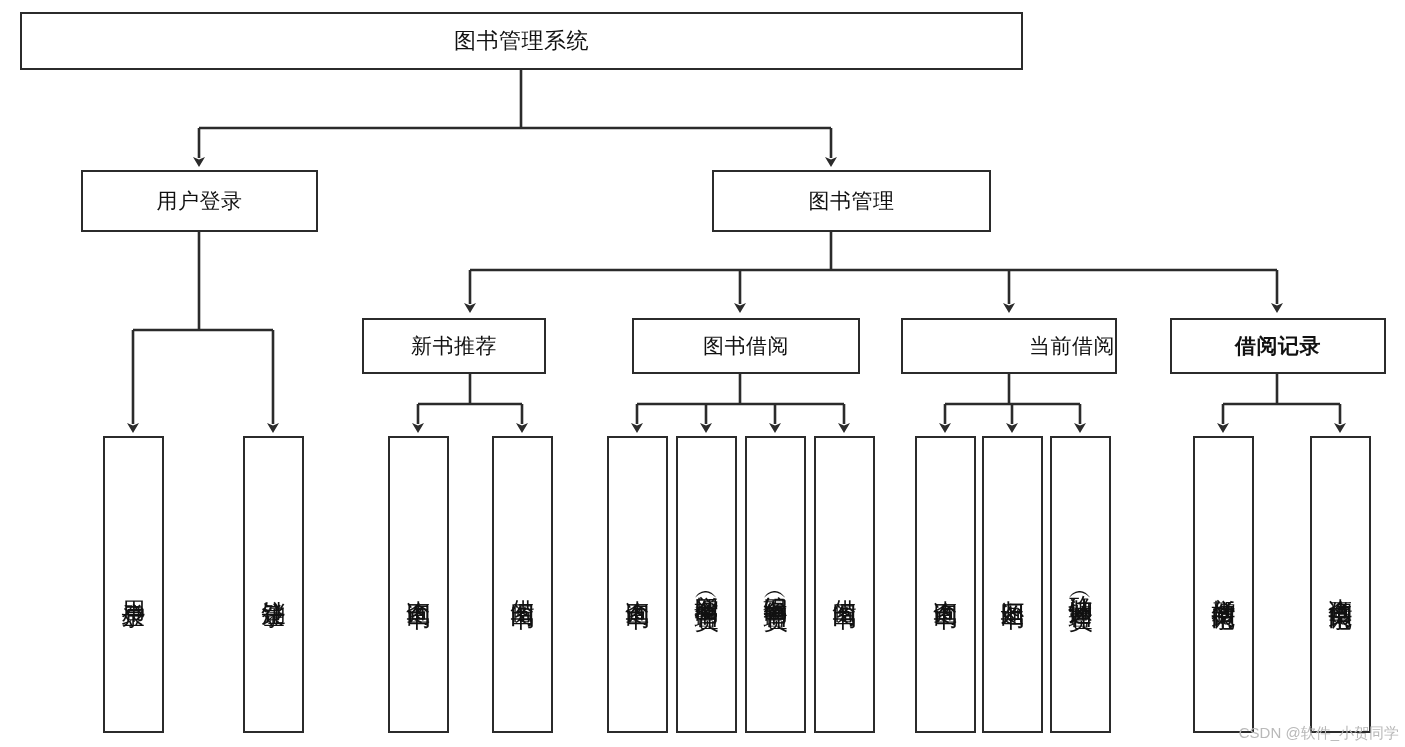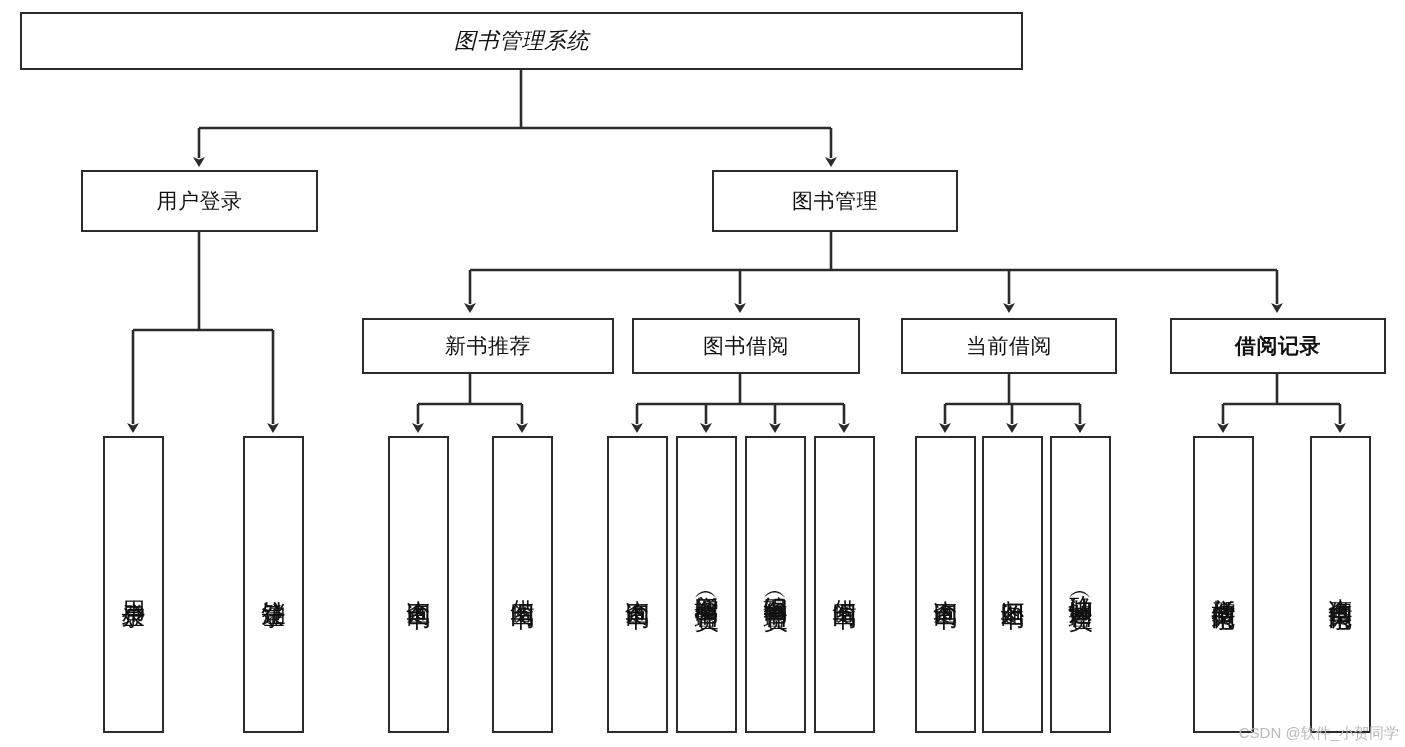--- a/index.html
+++ b/index.html
@@ -41,21 +41,20 @@
     text-align: center;
     letter-spacing: 0.5px;
   }
   
   .node.horiz .label {
     font-size: 21px;
     white-space: nowrap;
   }
   .node.root .label {
     font-size: 22px;
-    font-style: italic;
   }
   
   .node.vert {
     align-items: center;
     justify-content: center;
   }
   .node.vert .label {
     writing-mode: vertical-rl;
     text-orientation: upright;
     font-size: 24px;
@@ -131,33 +130,33 @@
   </svg>
 
   <div class="node horiz root" style="left:20px; top:12px; width:1003px; height:58px;">
     <span class="label">图书管理系统</span>
   </div>
 
   <div class="node horiz" style="left:81px; top:170px; width:237px; height:62px;">
     <span class="label">用户登录</span>
   </div>
 
-  <div class="node horiz" style="left:712px; top:170px; width:246px; height:62px;">
+  <div class="node horiz" style="left:712px; top:170px; width:279px; height:62px;">
     <span class="label">图书管理</span>
   </div>
 
-  <div class="node horiz" style="left:362px; top:318px; width:252px; height:56px;">
+  <div class="node horiz" style="left:362px; top:318px; width:184px; height:56px;">
     <span class="label">新书推荐</span>
   </div>
 
   <div class="node horiz" style="left:632px; top:318px; width:228px; height:56px;">
     <span class="label">图书借阅</span>
   </div>
 
-  <div class="node horiz" style="left:901px; top:318px; width:216px; height:56px;">
+  <div class="node horiz" style="left:901px; top:318px; width:216px; height:56px;justify-content:flex-end;">
     <span class="label">当前借阅</span>
   </div>
 
   <div class="node horiz" style="left:1170px; top:318px; width:216px; height:56px;font-weight:bold;">
     <span class="label">借阅记录</span>
   </div>
 
   <div class="node vert" style="left:103px; top:436px; width:61px; height:297px;">
     <span class="label">用户登录</span>
   </div>

